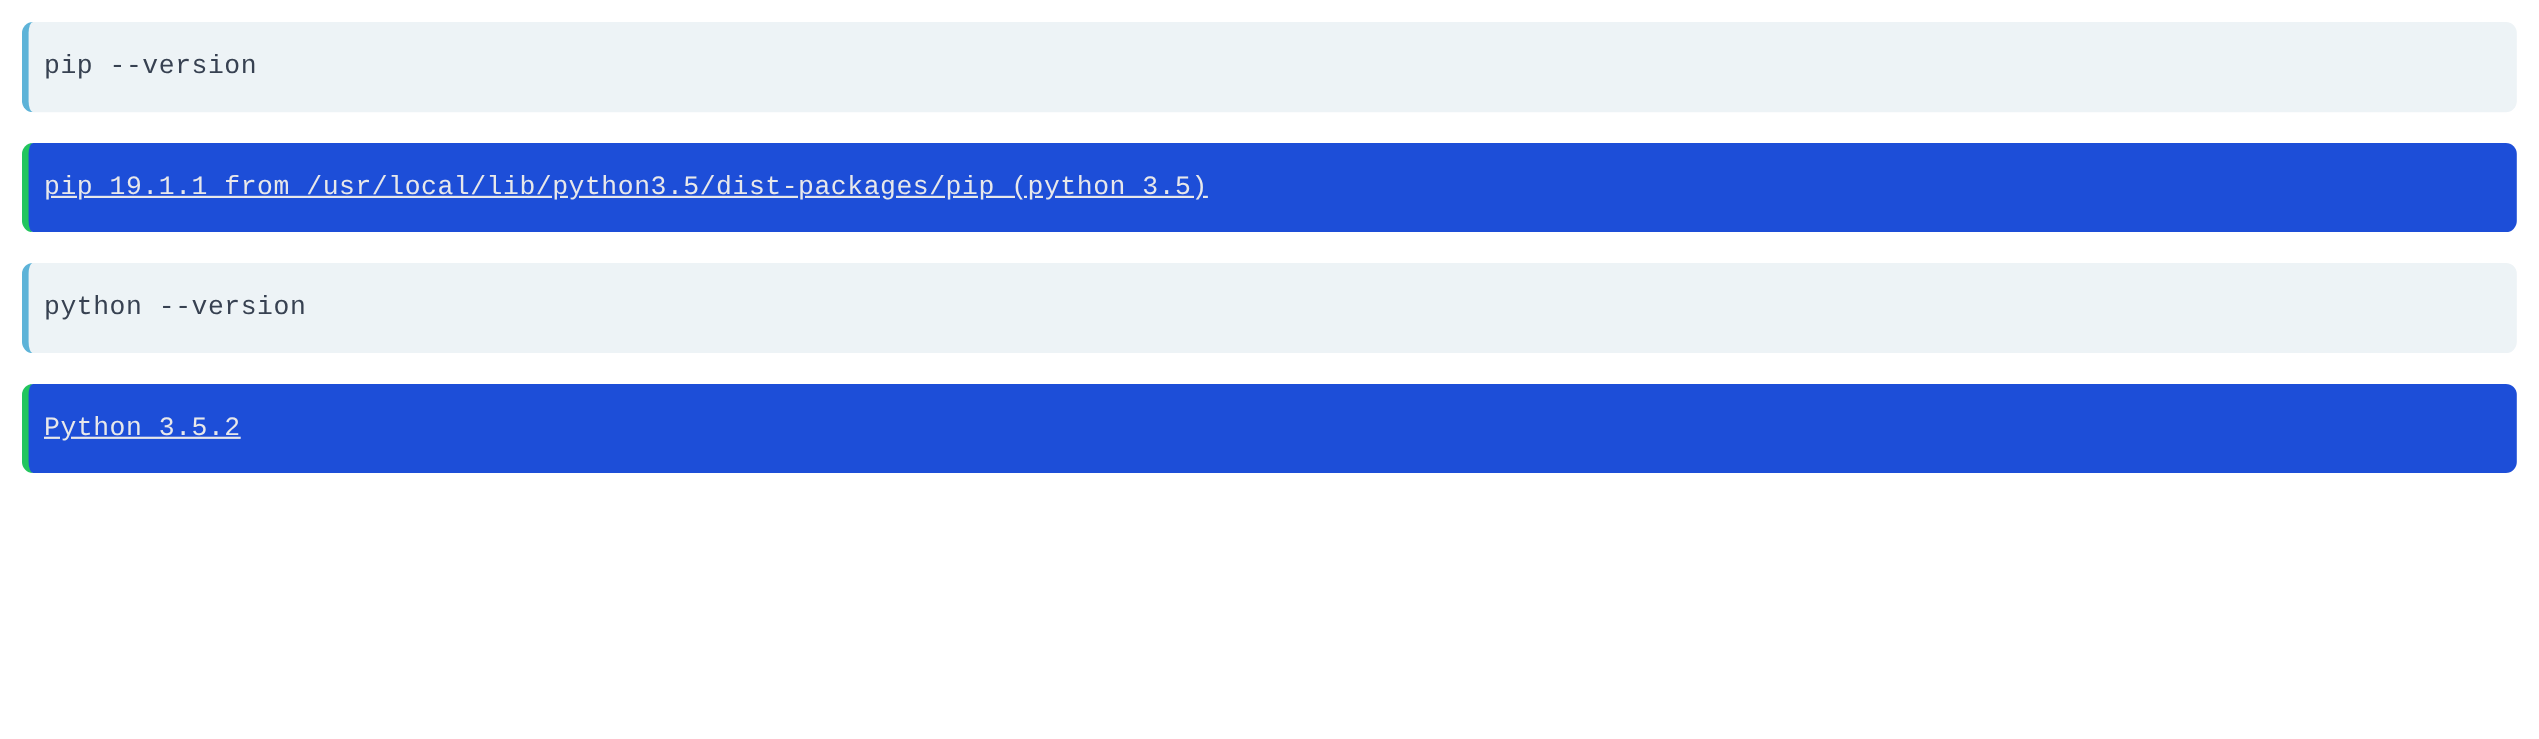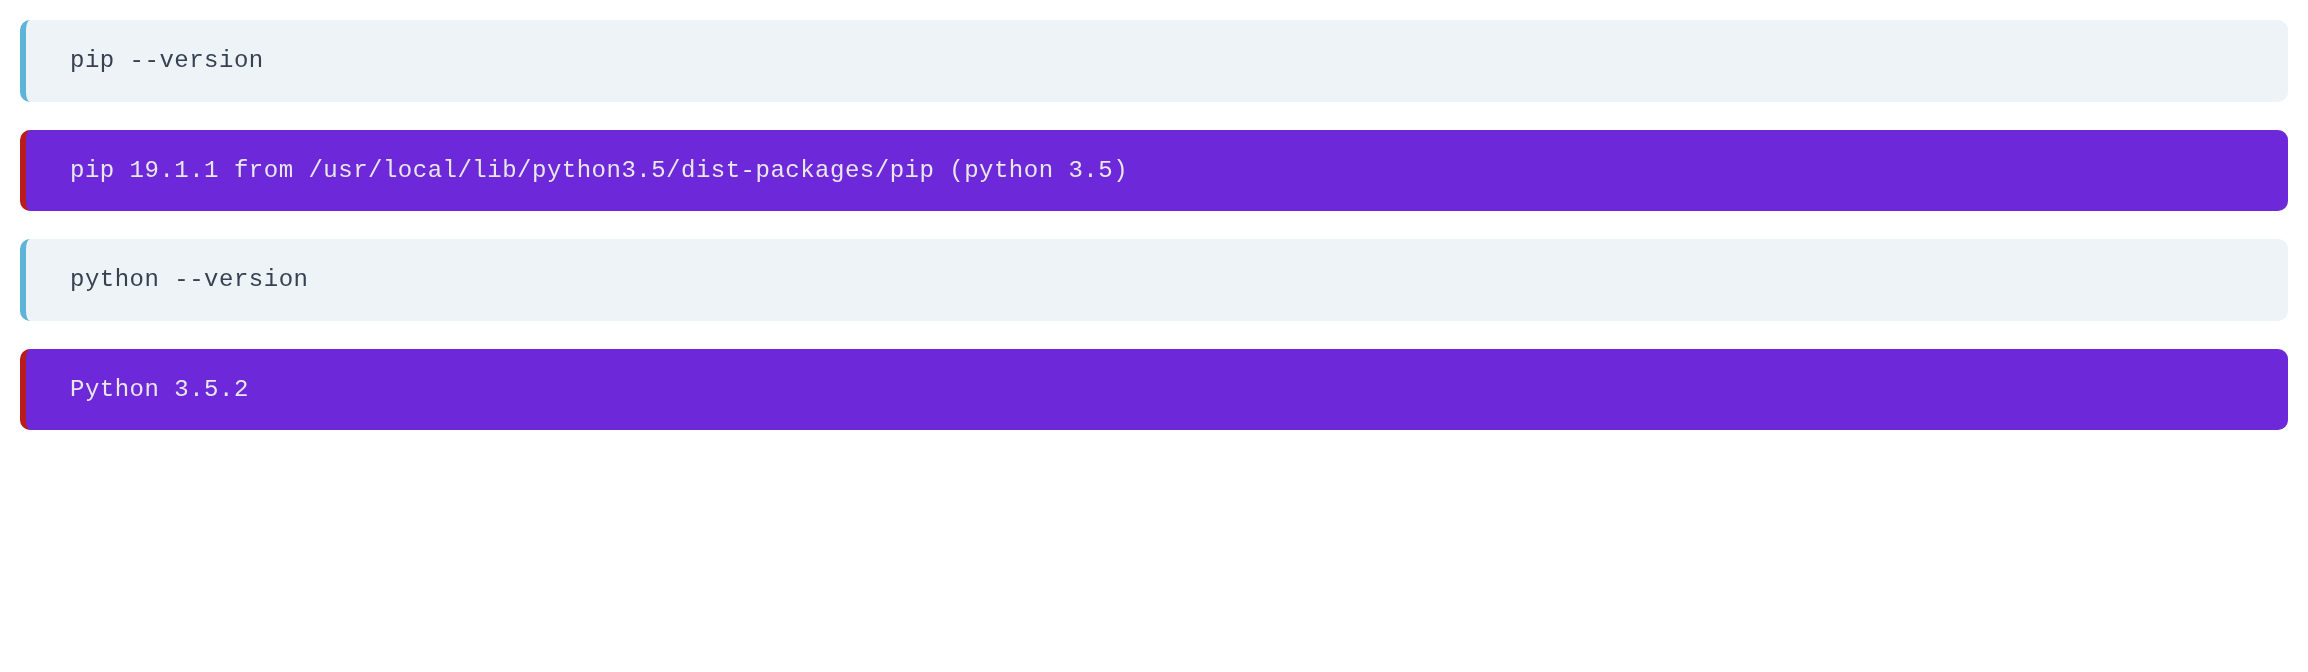--- a/index.html
+++ b/index.html
@@ -10,37 +10,38 @@
     
     body {
       background: #ffffff;
       padding: 20px;
       font-family: 'SFMono-Regular', Consolas, 'Liberation Mono', Menlo, monospace;
     }
     
     .code-block {
       border-radius: 10px;
       margin-bottom: 28px;
-      padding: 24px 44px;
+      padding: 24px 14px;
       font-size: 24px;
       line-height: 1.4;
       position: relative;
       overflow: hidden;
     }
     
     .code-block.input {
       background: #edf3f6;
       border-left: 6px solid #5db3d8;
       color: #374151;
     }
     
     .code-block.output {
-      background: #6d28d9;
-      border-left: 6px solid #b91c1c;
+      background: #1d4ed8;
+      border-left: 6px solid #22c55e;
       color: #e8e8ea;
+      text-decoration: underline;
     }
     
     .code-text {
       font-family: 'SFMono-Regular', Consolas, 'Liberation Mono', Menlo, monospace;
       white-space: pre;
       letter-spacing: 0.5px;
     }
   </style>
 </head>
 <body>

